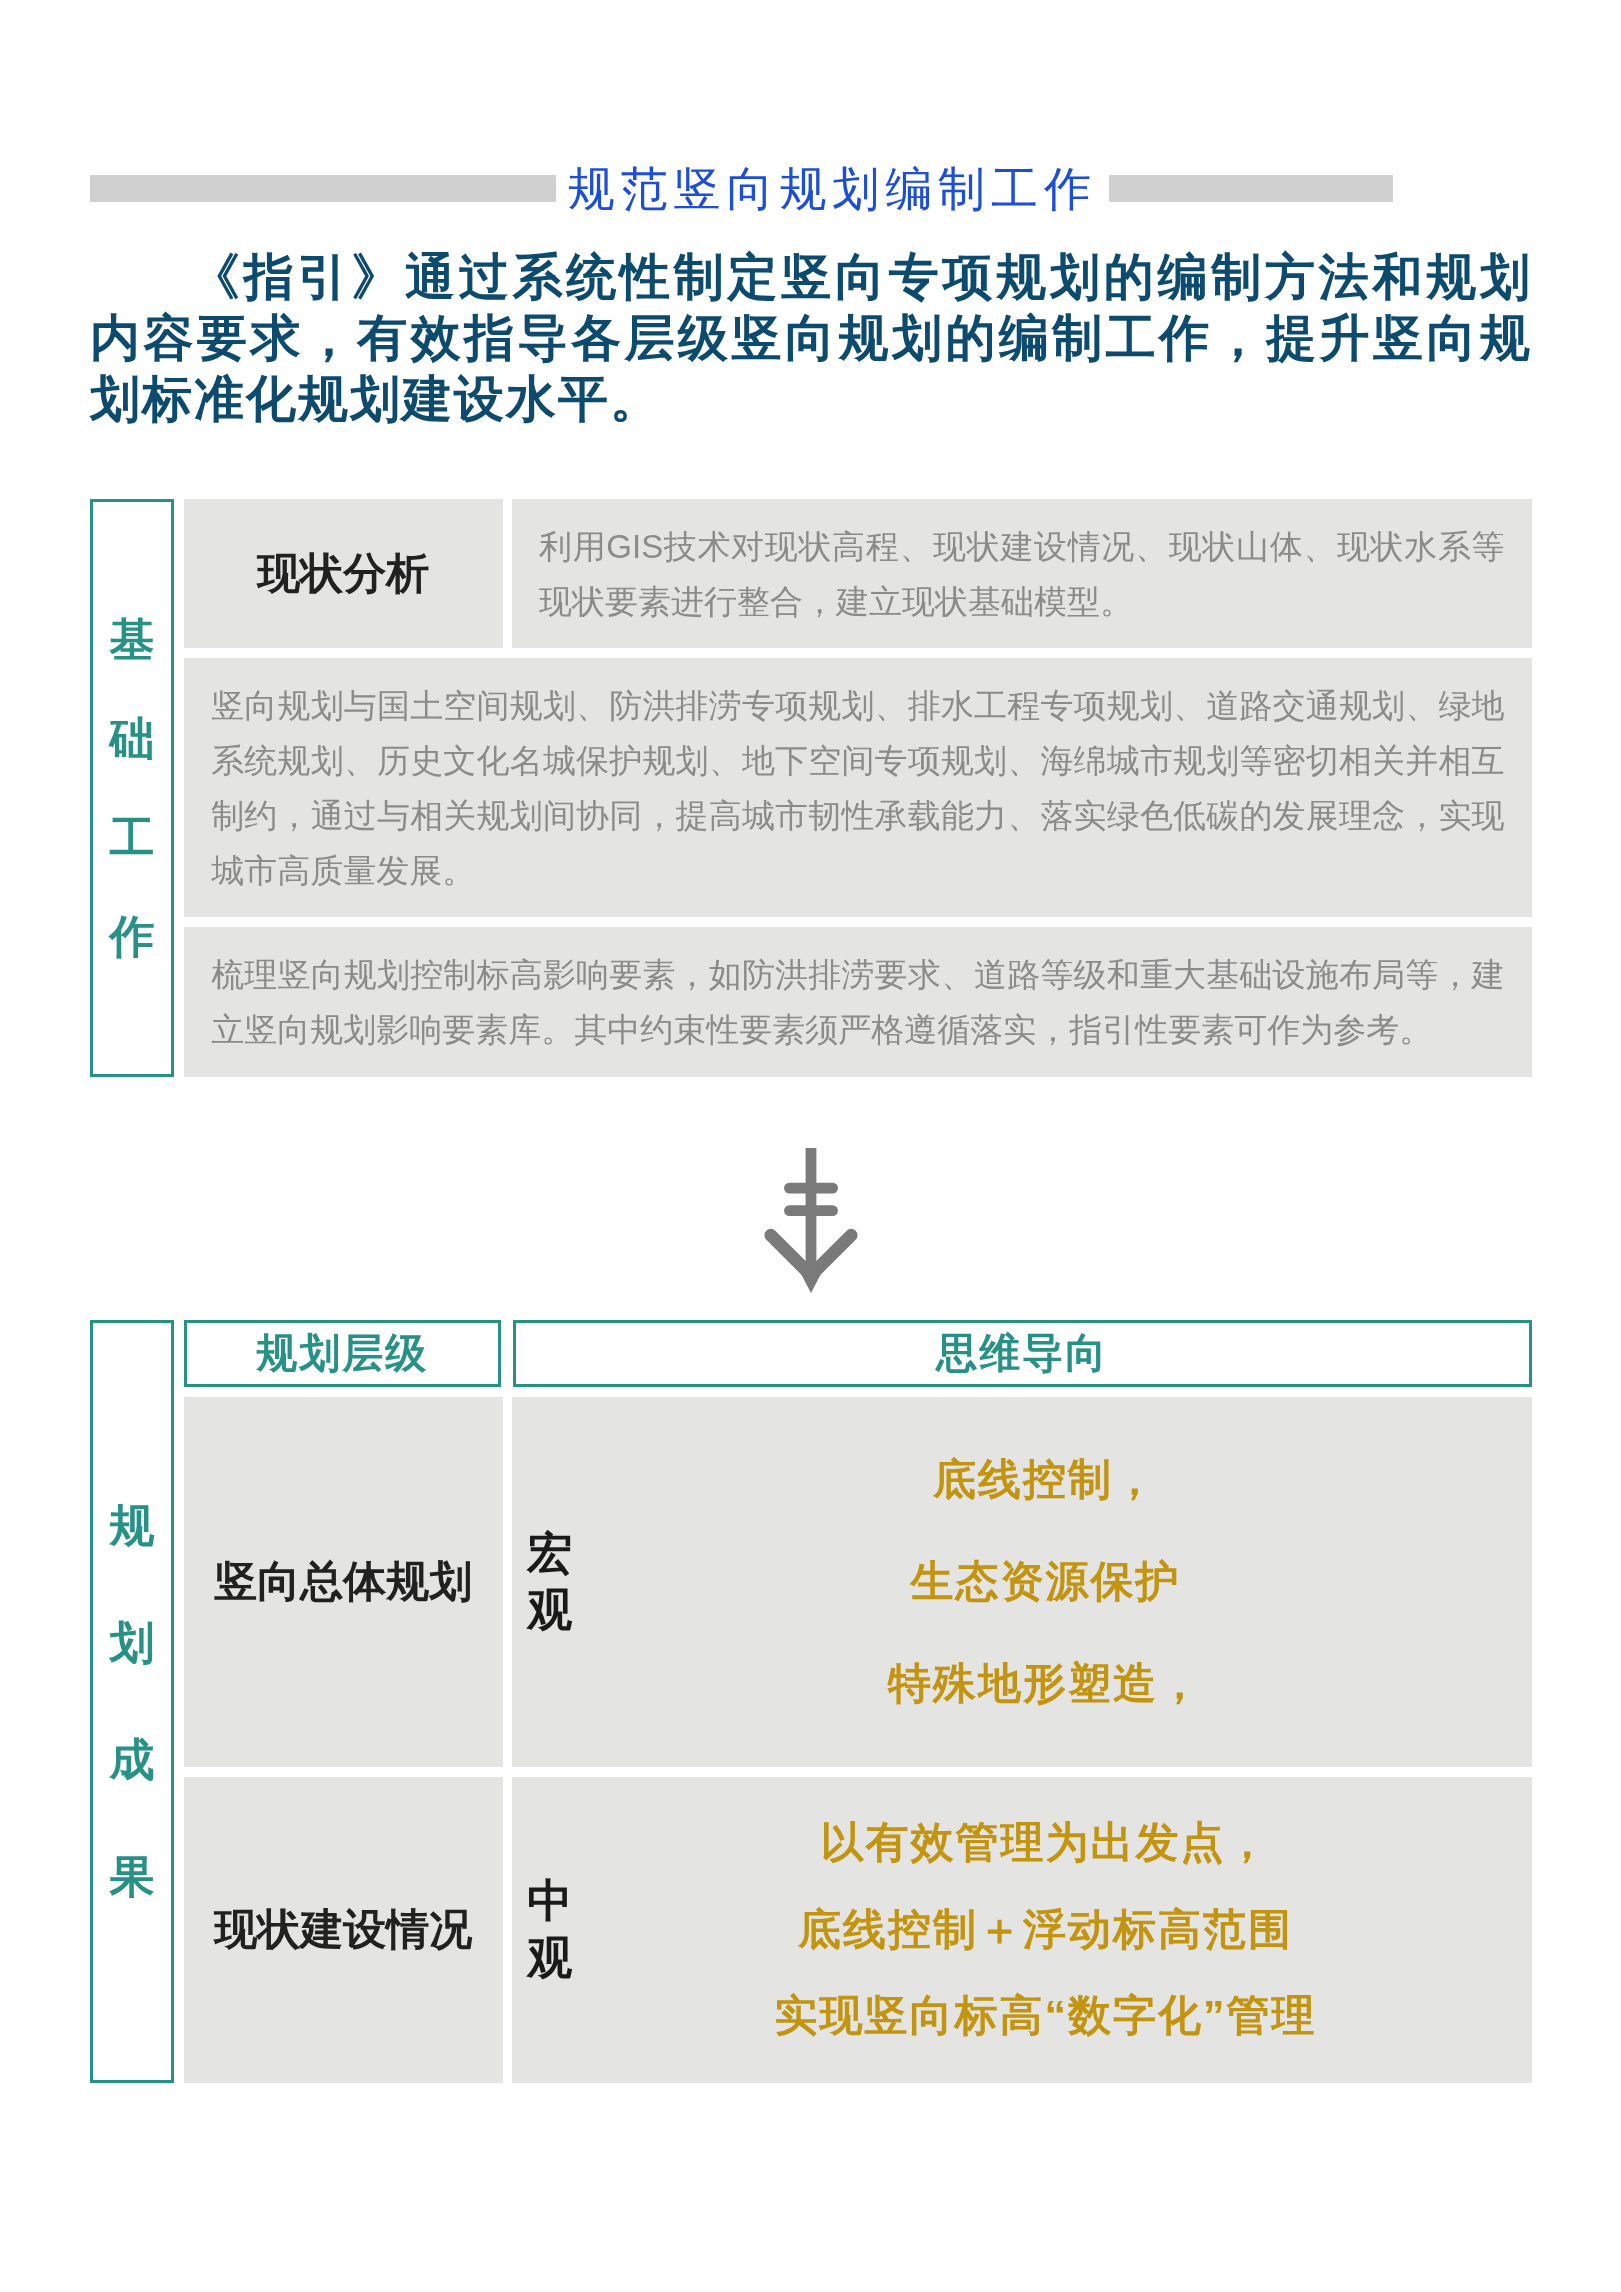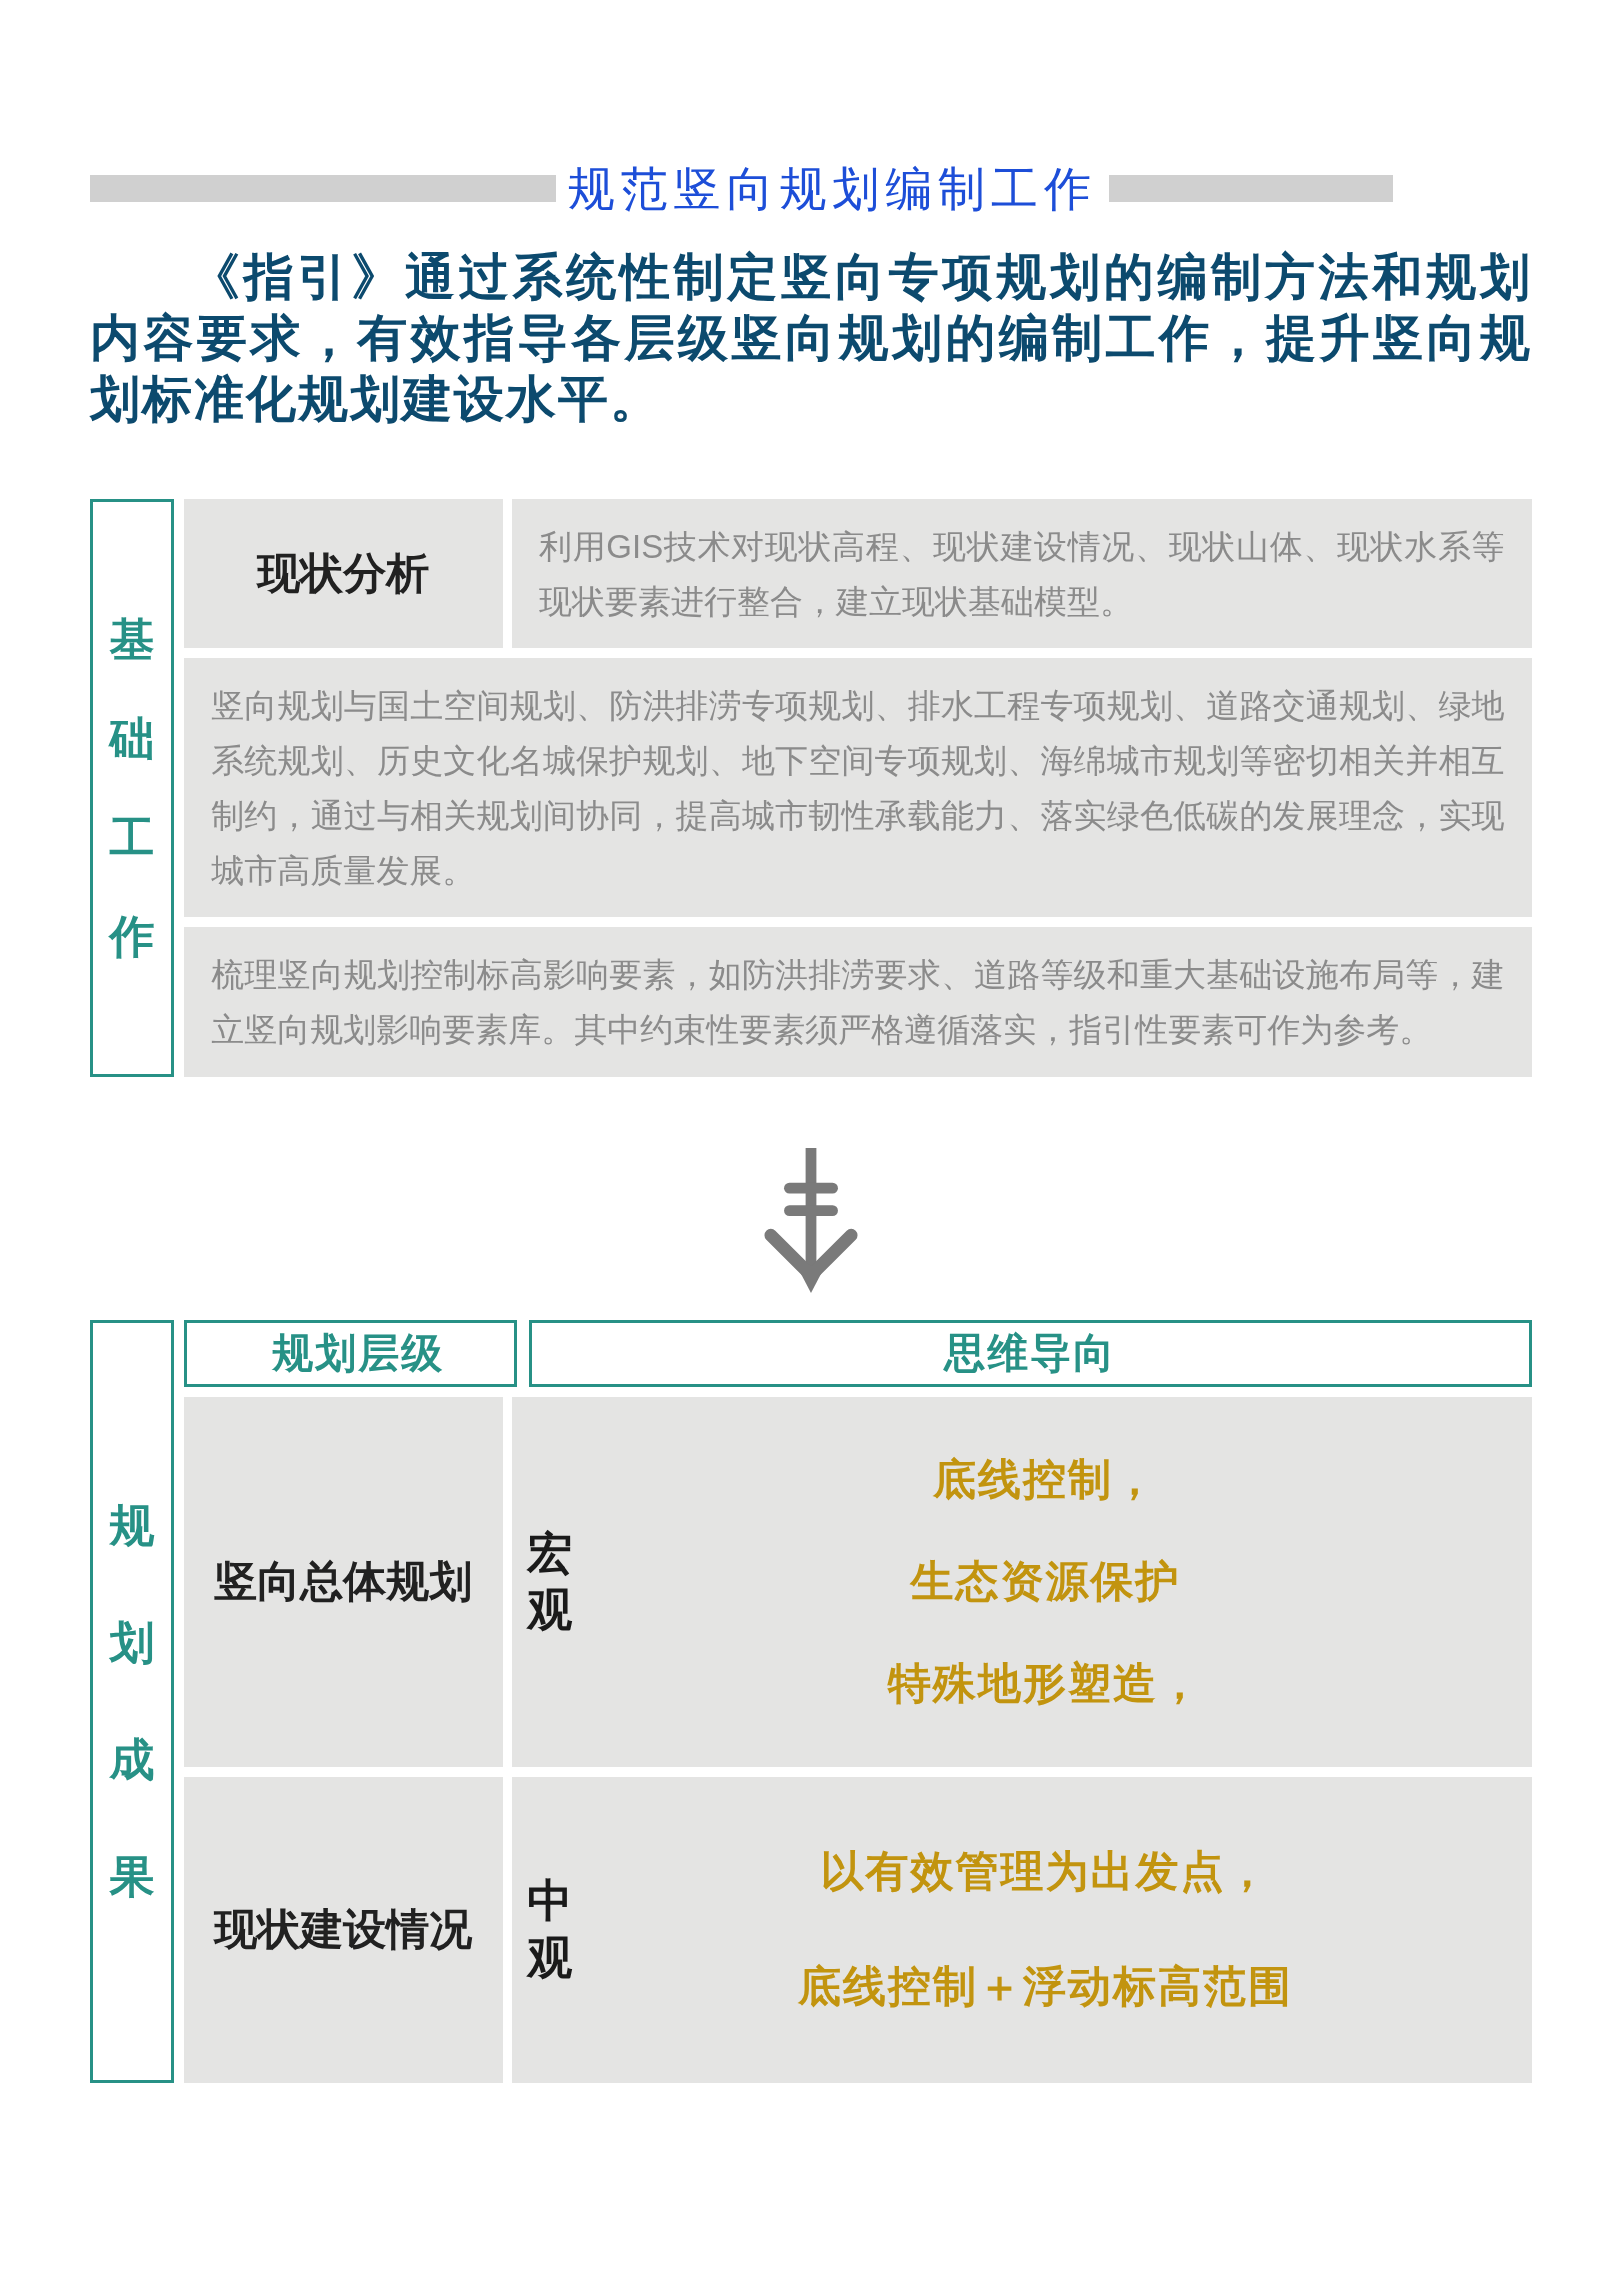--- a/index.html
+++ b/index.html
@@ -54,21 +54,21 @@
   }
   
   .arrow-wrap{display:flex;justify-content:center;margin:69px 0 27.4px 0;}
   
   .hdr-row{display:flex;gap:11.8px;}
   .hdr{
     border:3.9px solid #279186;background:#ffffff;height:61px;
     display:flex;align-items:center;justify-content:center;
     font-size:41px;font-weight:bold;color:#279186;letter-spacing:2px;
   }
-  .hdr.level{flex:0 0 311px;padding-left:16px;}
+  .hdr.level{flex:0 0 311px;}
   .hdr.orient{flex:1;}
   .rrow1{height:370px;}
   .rrow2{height:306px;}
   .mind-cell{
     flex:1;display:flex;align-items:stretch;
     padding:9.8px 23.5px 9.8px 15.7px;box-sizing:border-box;
   }
   .scale{
     width:55px;align-self:center;
     font-size:45px;font-weight:bold;color:#1a1a1a;
@@ -146,20 +146,21 @@
           </div>
         </div>
       </div>
       <div class="row rrow2">
         <div class="cell label-cell">现状建设情况</div>
         <div class="cell mind-cell">
           <div class="scale">中观</div>
           <div class="points">
             <div class="point">以有效管理为出发点，</div>
             <div class="point">底线控制＋浮动标高范围</div>
+            <div class="point">实现竖向标高“数字化”管理</div>
           </div>
         </div>
       </div>
     </div>
   </div>
 
 </div>
 
 
 </body></html>

